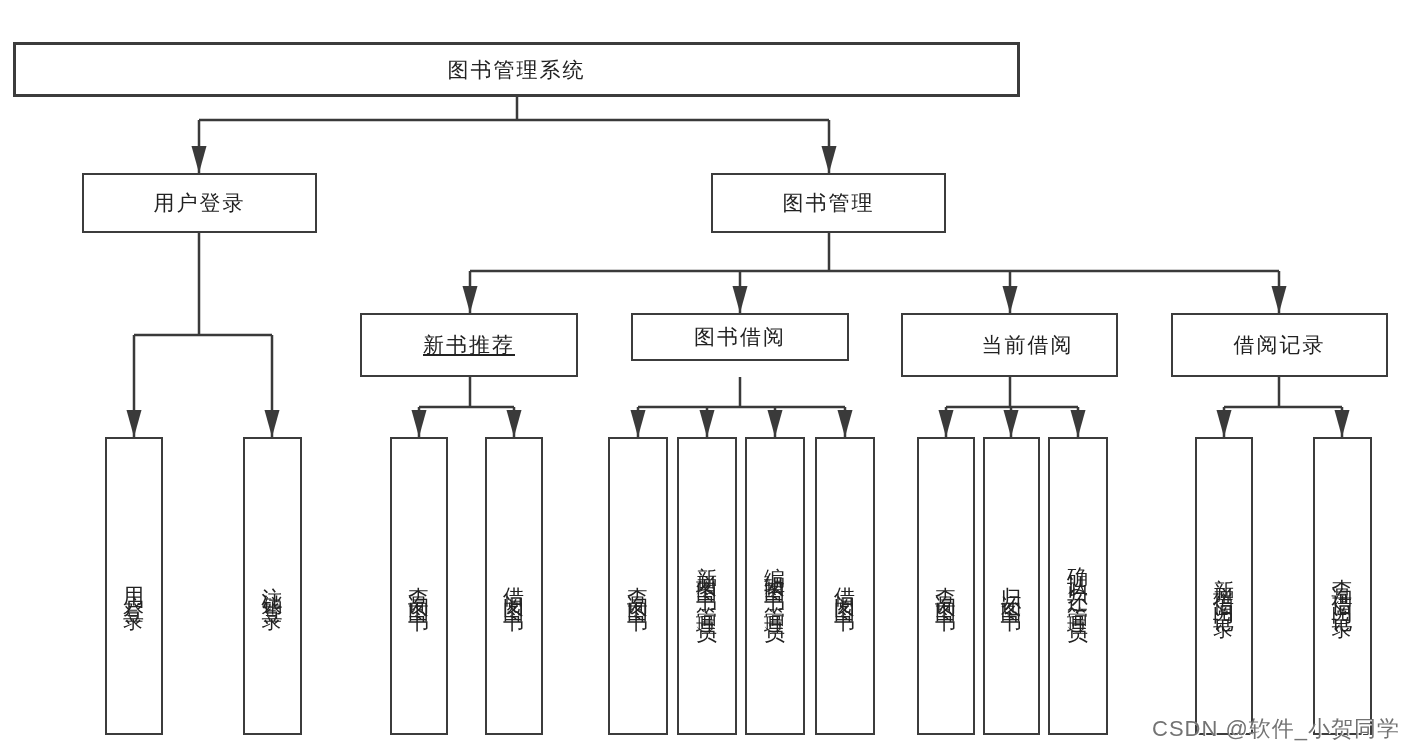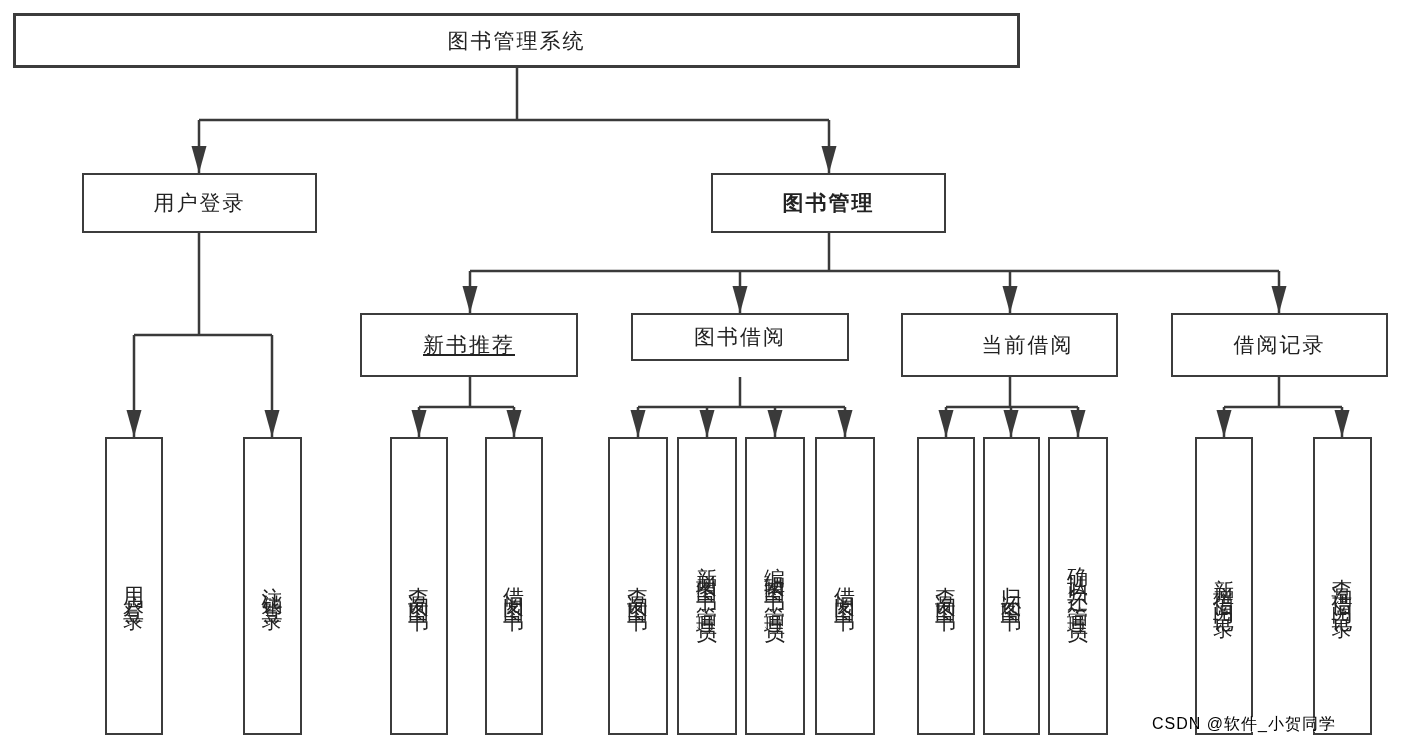--- a/index.html
+++ b/index.html
@@ -24,30 +24,30 @@
     background: #ffffff;
     border: 2px solid #3c3c3c;
     display: flex;
     align-items: center;
     justify-content: center;
     font-size: 21px;
     letter-spacing: 2px;
     z-index: 2;
     line-height: 1.2;
   }
-  .node.lv1 { border-width: 3px; }
+  .node.lv1 { border-width: 3px; margin-top: 29px; }
   .leaf span {
     writing-mode: vertical-rl;
     letter-spacing: 8px;
     white-space: nowrap;
   }
   
   .n-root      { left: 13px;   top: 13px;  width: 1007px; height: 55px; }
   .n-ulogin    { left: 82px;   top: 173px; width: 235px;  height: 60px; }
-  .n-bmgmt     { left: 711px;  top: 173px; width: 235px;  height: 60px; font-weight: bold; }
+  .n-bmgmt     { left: 711px;  top: 173px; width: 235px;  height: 60px; }
   .n-rec       { left: 360px;  top: 313px; width: 218px;  height: 64px; text-decoration: underline; }
   .n-borrow    { left: 631px;  top: 313px; width: 218px;  height: 48px; }
   .n-current   { left: 901px;  top: 313px; width: 217px;  height: 64px; padding-left: 36px; }
   .n-records   { left: 1171px; top: 313px; width: 217px;  height: 64px; }
   .leaf        { top: 437px; height: 298px; }
   .l-ulogin    { left: 105px;  width: 58px; }
   .l-logout    { left: 243px;  width: 59px; }
   .l-recq      { left: 390px;  width: 58px; }
   .l-recb      { left: 485px;  width: 58px; }
   .l-borq      { left: 608px;  width: 60px; }
@@ -56,22 +56,22 @@
   .l-borb      { left: 815px;  width: 60px; }
   .l-curq      { left: 917px;  width: 58px; }
   .l-curret    { left: 983px;  width: 57px; }
   .l-curconf   { left: 1048px; width: 60px; }
   .l-addrec    { left: 1195px; width: 58px; }
   .l-qrec      { left: 1313px; width: 59px; }
   .watermark {
     position: absolute;
     left: 1152px;
     top: 714px;
-    font-size: 16px;
-    color: #000000;
+    font-size: 22px;
+    color: #737373;
     letter-spacing: 1px;
     white-space: nowrap;
     z-index: 5;
     text-shadow: 1px 1px 0 #ffffff;
   }
 </style>
 </head>
 <body>
 
 <div class="stage">

